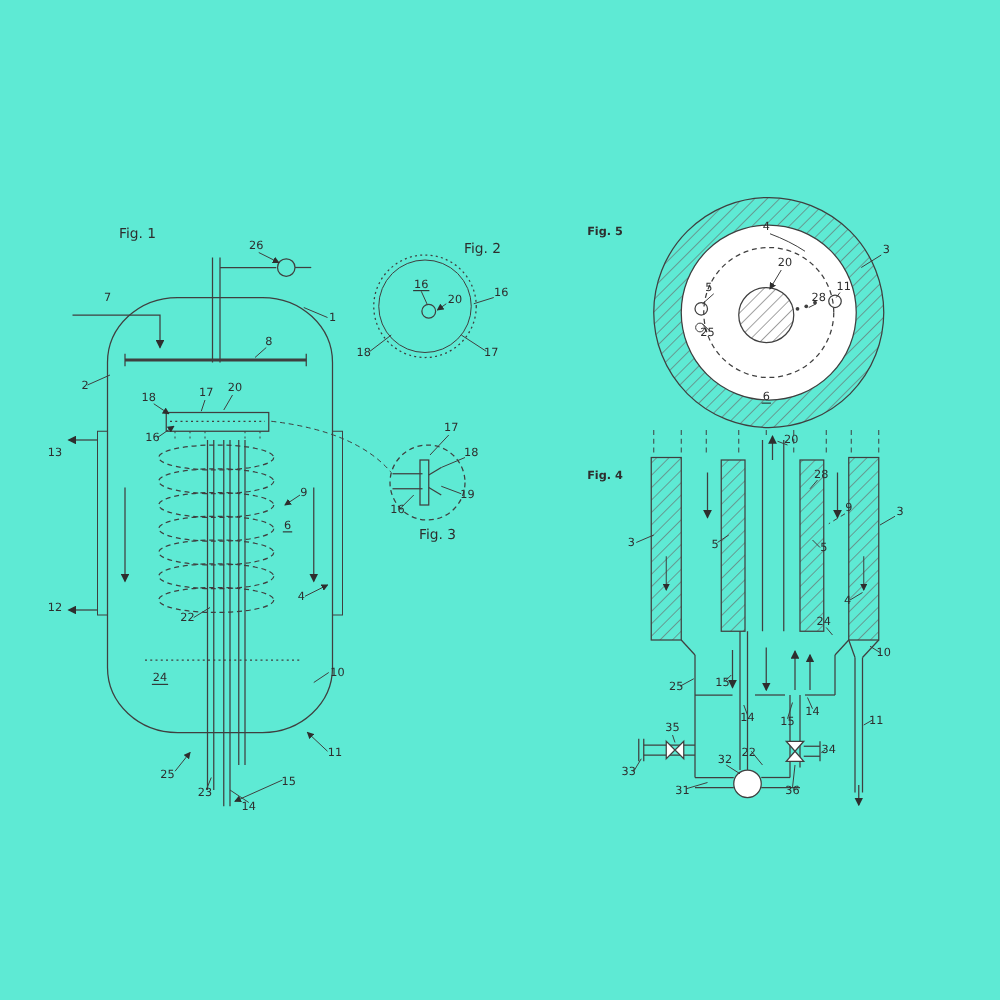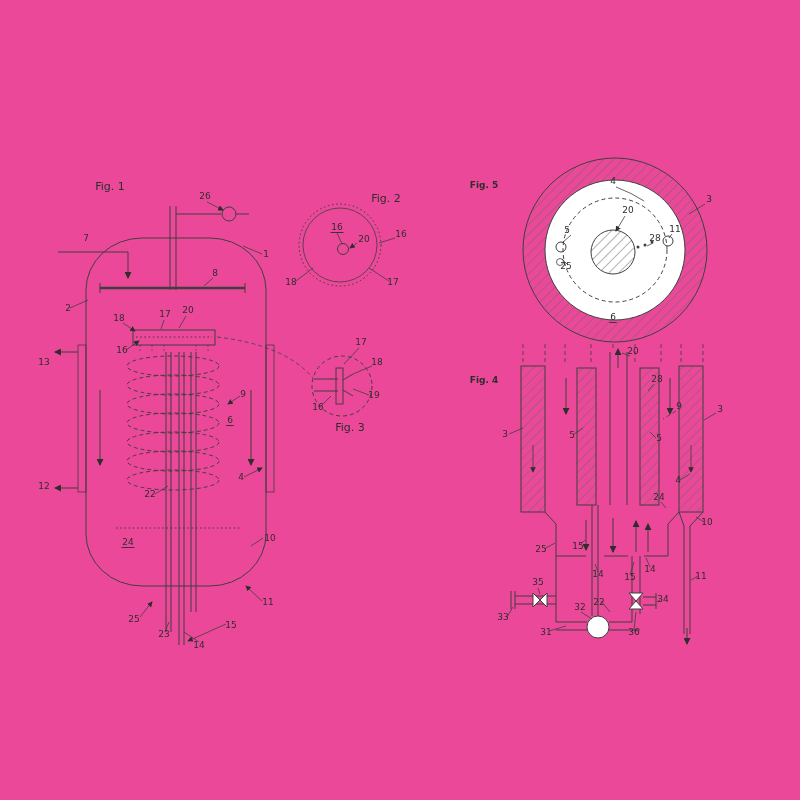--- a/index.html
+++ b/index.html
@@ -1,16 +1,16 @@
 <!DOCTYPE html>
 <html><head>
 <meta charset="utf-8">
 <style>
   html,body{margin:0;padding:0;background:#fff;}
-  .canvas{position:relative;width:800px;height:800px;background:#ec4899;overflow:hidden;
+  .canvas{position:relative;width:800px;height:800px;background:#5eead4;overflow:hidden;
           font-family:"DejaVu Sans",sans-serif;}
   svg{display:block}
   .ln{stroke:#3f3f3f;fill:none;stroke-width:1;}
   .thk{stroke-width:2.4;}
   .thin{stroke-width:.8;}
   .dsh{stroke-dasharray:4 3;}
   .dot{stroke-dasharray:1.6 2.6;}
   .fillw{fill:#ffffff;}
   .lbl{font-family:"DejaVu Sans",sans-serif;font-size:9px;fill:#2e2e2e;text-anchor:middle;}
   .title{font-size:11px;}

